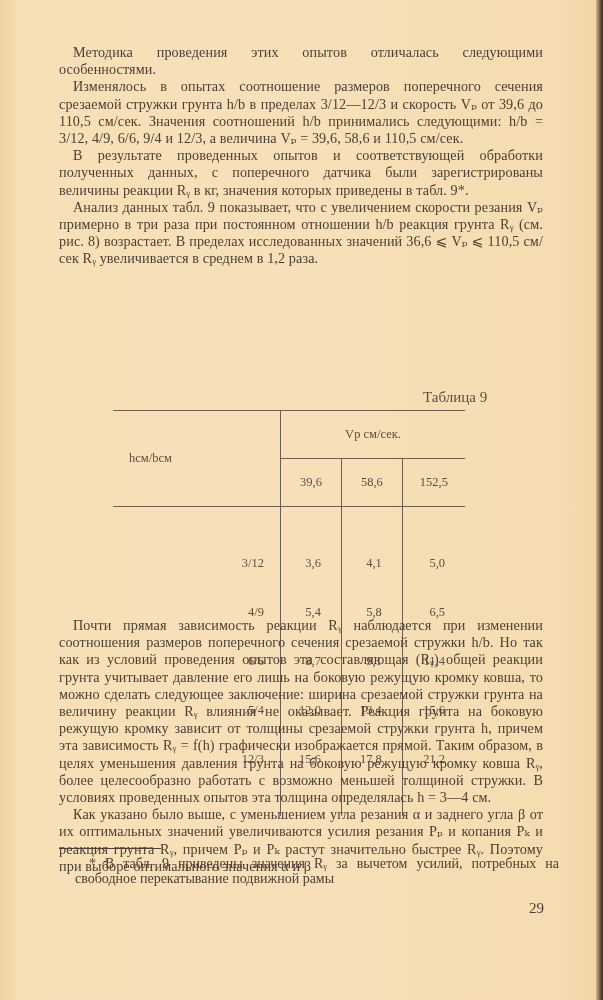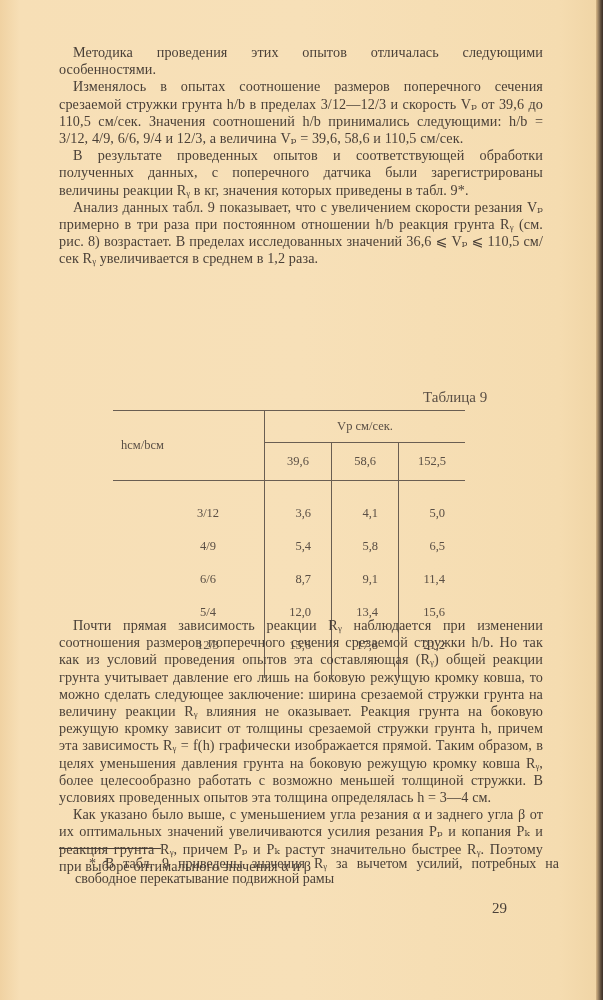--- a/index.html
+++ b/index.html
@@ -20,29 +20,29 @@
     font-size:14.2px; line-height:17.2px; text-align:justify;
     letter-spacing:0.1px;
   }
   .p { text-indent:14px; margin:0; }
   .p + .p { margin-top:0; }
   .caption { position:absolute; left:423px; top:389px; font-size:15px; color:#5a4f45; }
   table.t {
     position:absolute; left:113px; top:410px; width:352px;
     border-collapse:collapse; font-size:12.5px; color:#5a4f45;
   }
-  .t td, .t th { font-weight:normal; padding:8px; }
+  .t td, .t th { font-weight:normal; padding:16px; }
   .topline { border-top:1.2px solid #6a5e52; }
   .vl { border-left:1px solid #6a5e52; }
   .hdr-bottom { border-bottom:1.2px solid #6a5e52; }
   .num { text-align:right; padding-right:20px !important; height:17px; }
-  .rowlbl { text-align:center; padding-left:47px !important; }
+  .rowlbl { text-align:right; padding-left:47px !important; }
   .footrule { position:absolute; left:59px; top:848px; width:102px; border-top:1px solid #4a4038; }
   .footnote { position:absolute; left:75px; top:856px; width:484px; font-size:14px; line-height:15px; text-indent:14px; text-align:justify; }
-  .pagenum { position:absolute; left:492px; top:900px; font-size:15px; }
+  .pagenum { position:absolute; left:529px; top:900px; font-size:15px; }
 </style>
 </head>
 <body>
 
 <div class="page"></div>
 <div class="edge"></div>
 
 <div class="text" style="top:44px;">
   <p class="p">Методика проведения этих опытов отличалась следующими особенностями.</p>
   <p class="p">Изменялось в опытах соотношение размеров поперечного сечения срезаемой стружки грунта h/b в пределах 3/12—12/3 и скорость Vₚ от 39,6 до 110,5 см/сек. Значения соотношений h/b принимались следующими: h/b = 3/12, 4/9, 6/6, 9/4 и 12/3, а величина Vₚ = 39,6, 58,6 и 110,5 см/сек.</p>

